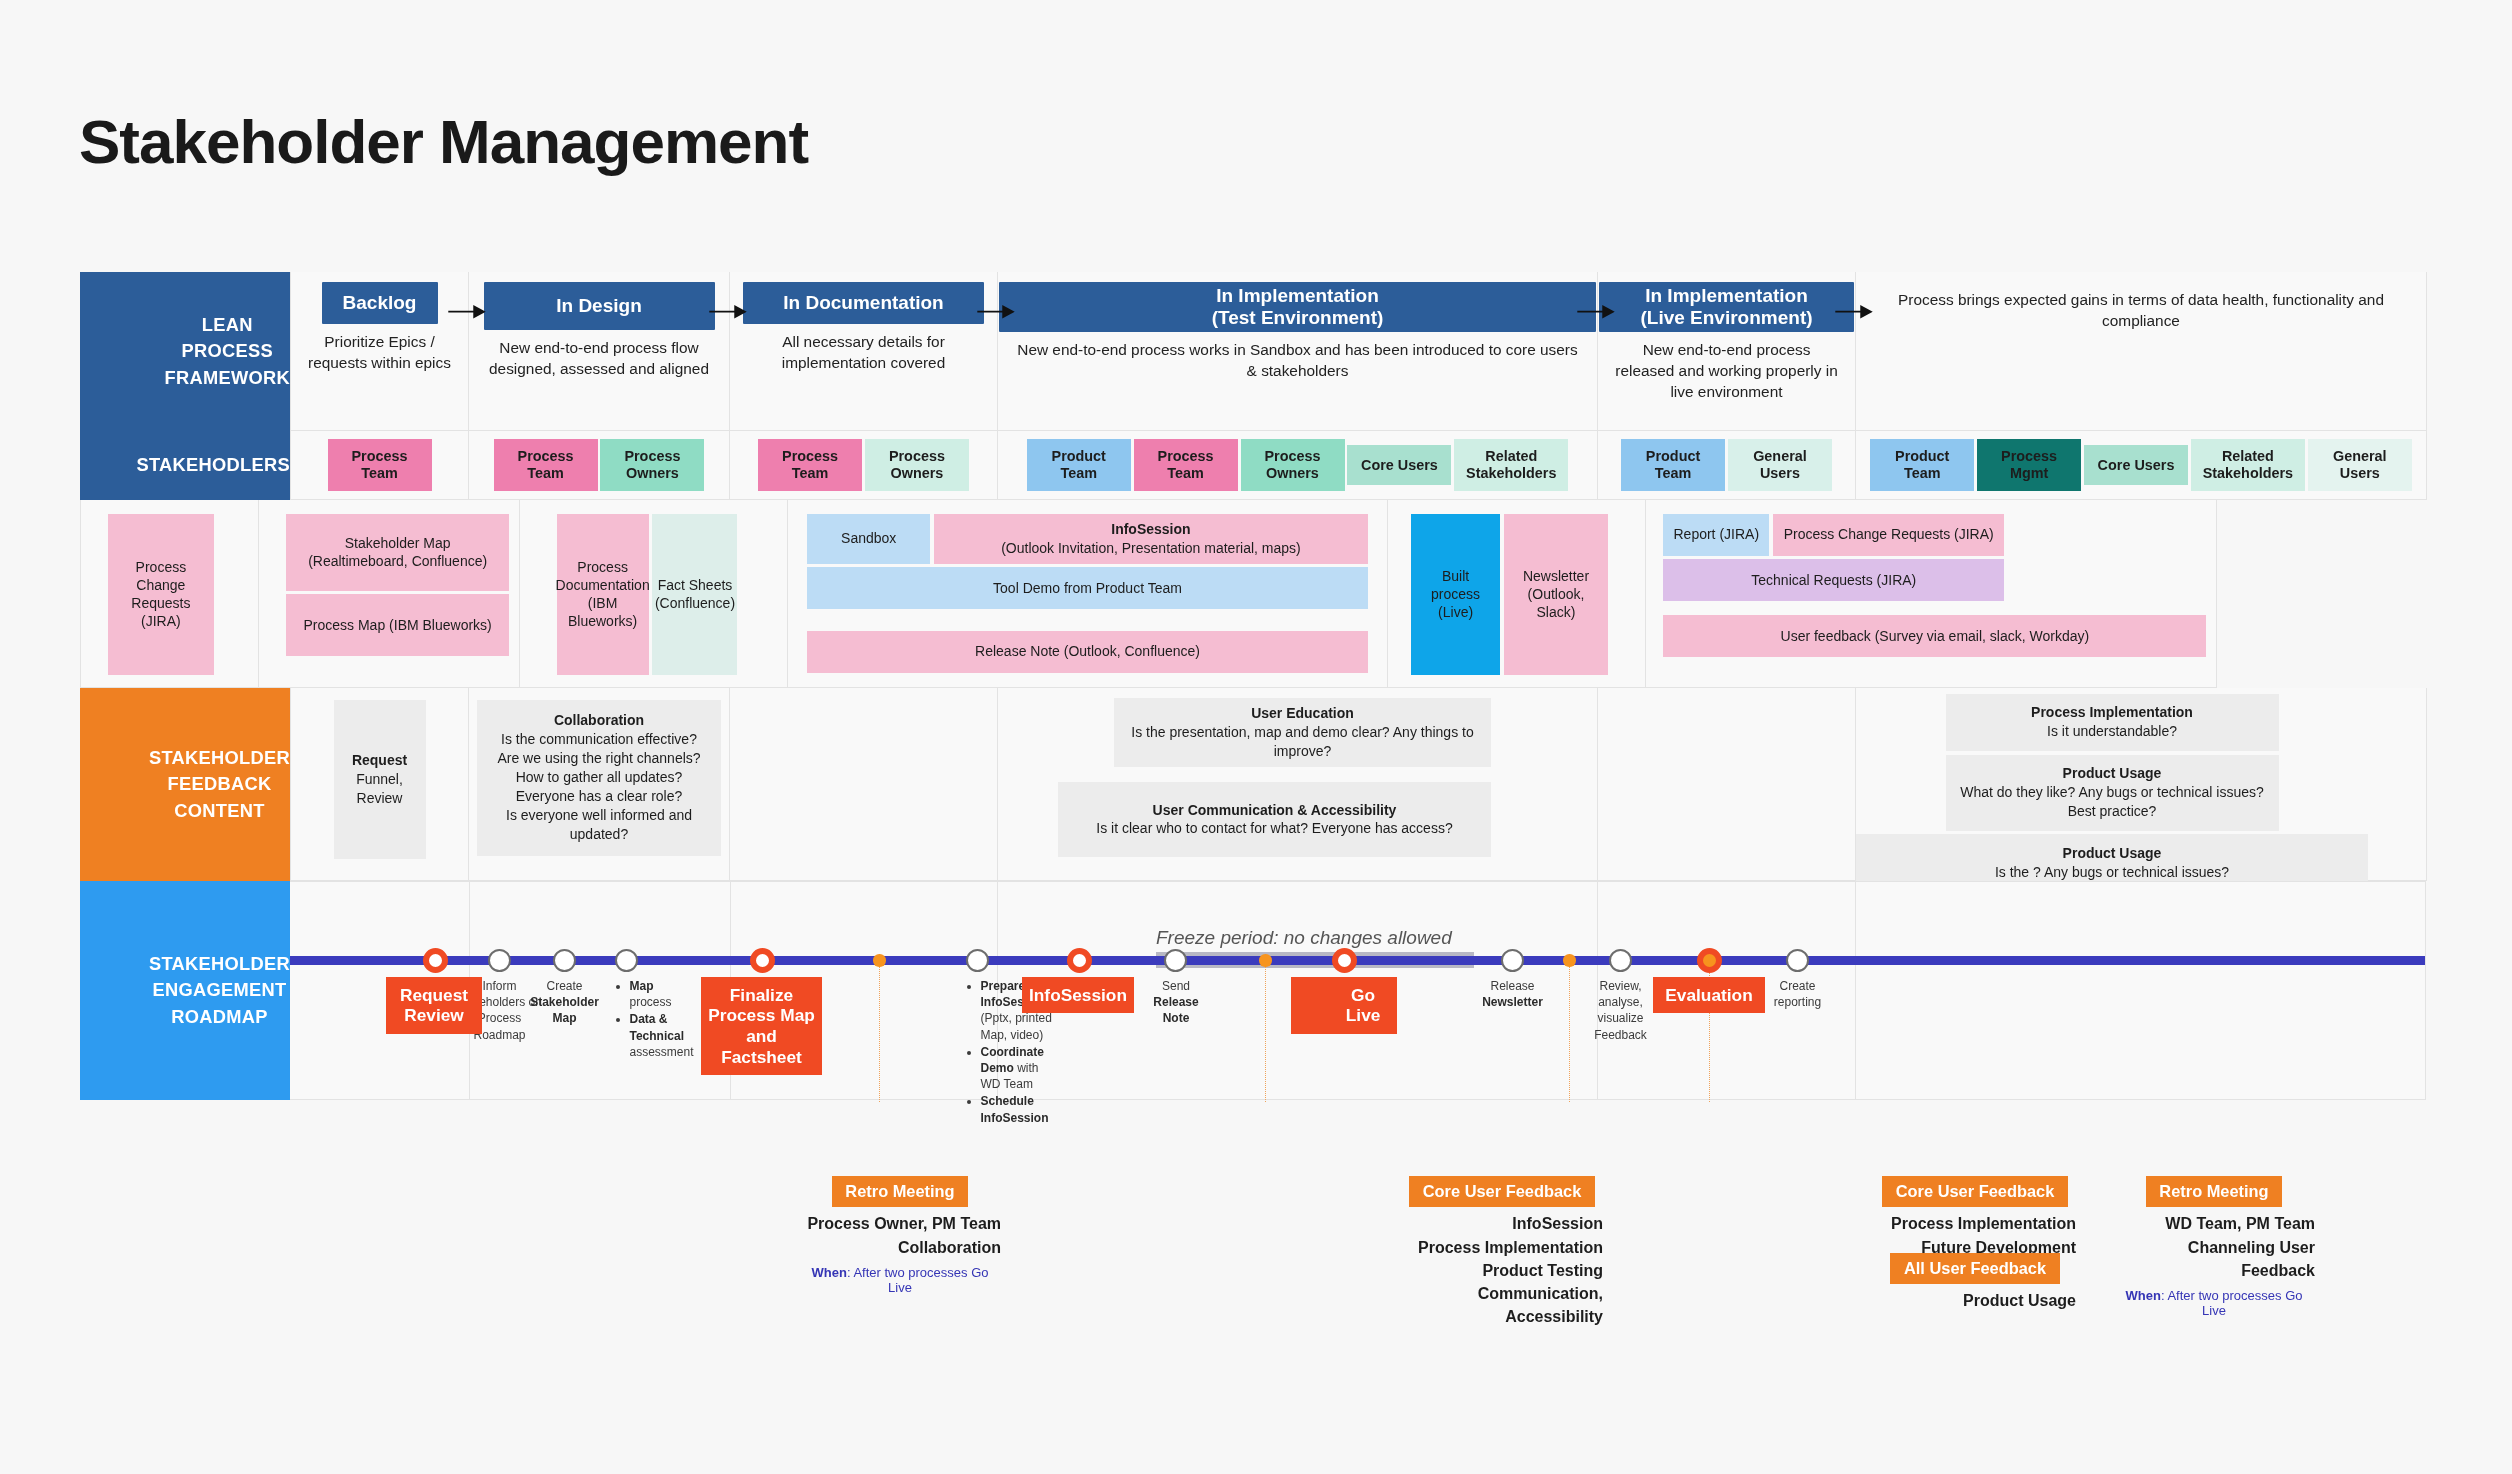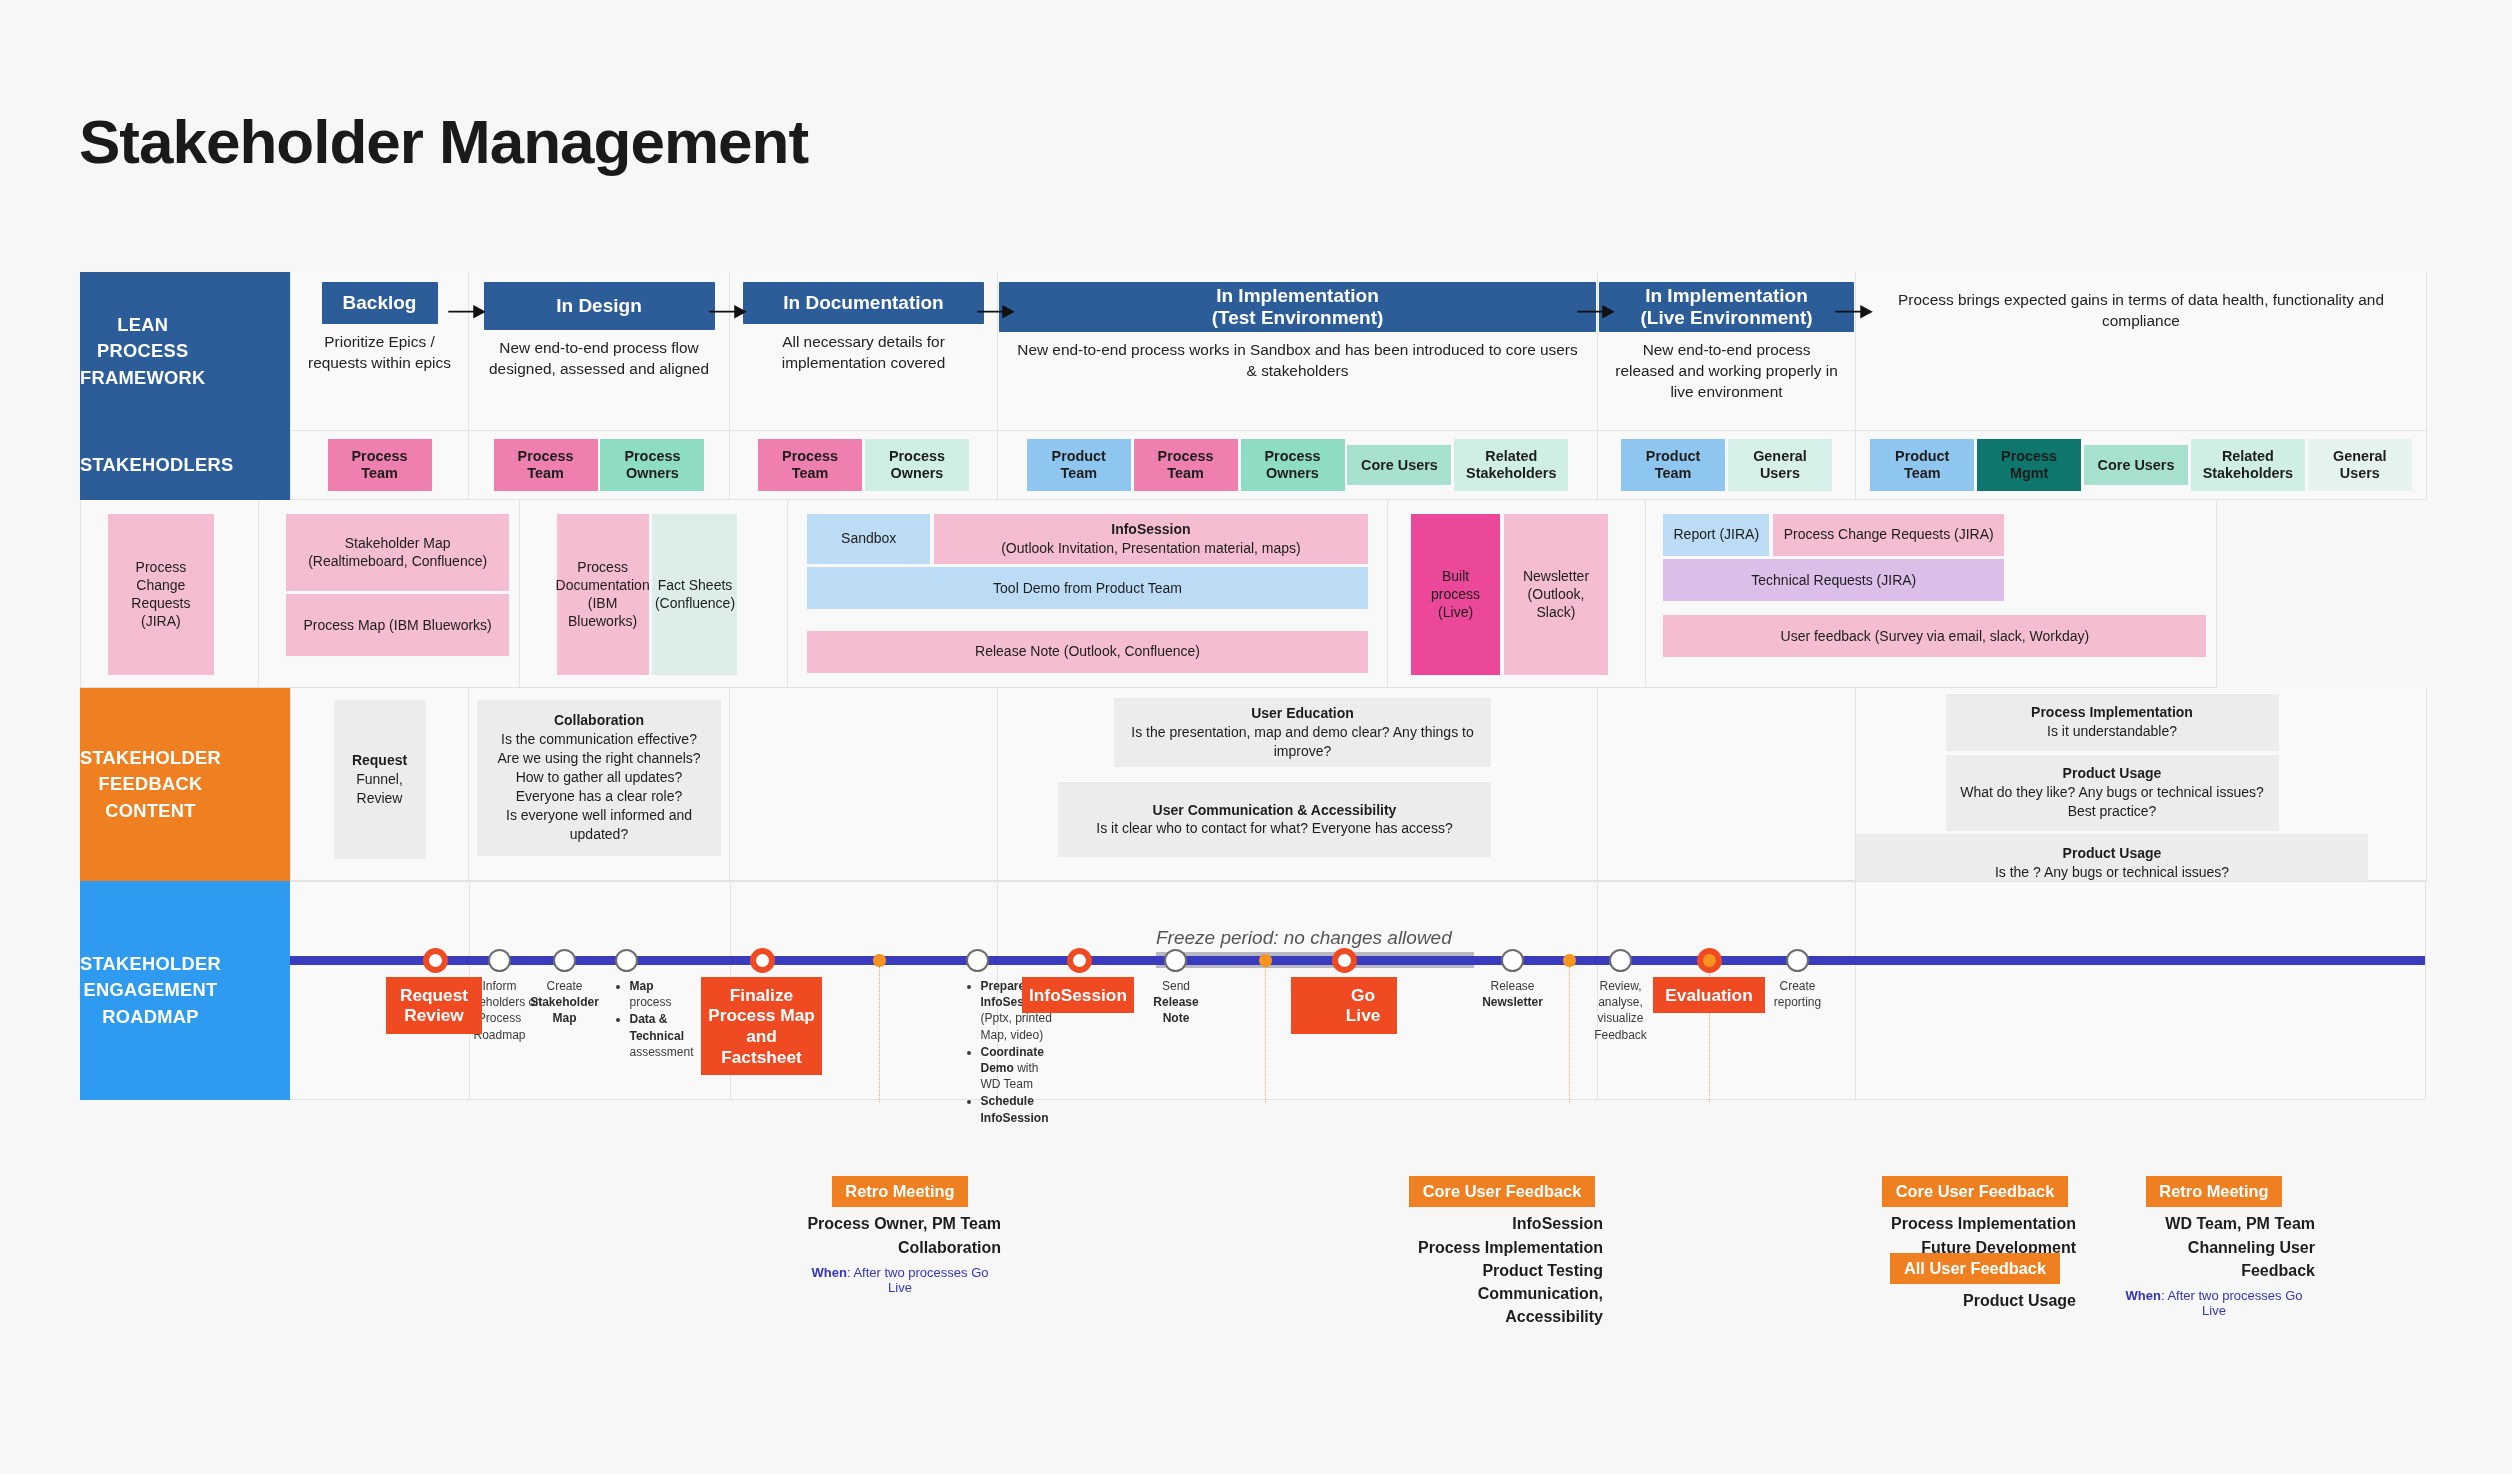--- a/index.html
+++ b/index.html
@@ -15,21 +15,21 @@
     position: absolute; left: 79px; top: 106px;
     font-size: 62px; font-weight: bold; letter-spacing: -1px; color: #1a1a1a;
   }
   #grid {
     position: absolute; left: 80px; top: 272px;
     width: 2346px;
   }
   .row { display: flex; width: 100%; align-items: stretch; }
   .rowlabel {
     width: 210px; flex: 0 0 210px;
-    display: flex; align-items: center; justify-content: flex-start; text-align: center;
+    display: flex; align-items: center; justify-content: flex-end; text-align: center;
     color: #fff; font-weight: bold; font-size: 18.3px; line-height: 1.45;
     letter-spacing: 0.3px;
   }
   .cols { display: flex; flex: 1 1 auto; }
   .col { border-right: 1px solid #e3e3e3; border-bottom: 1px solid #e3e3e3; background:#f9f9f9; position: relative; }
   .col:first-child { border-left: 1px solid #e3e3e3; }
 
   
   #row-framework .rowlabel { background: #2c5d99; height: 159px; }
   #row-framework .col { height: 159px; padding-top: 9.6px; }
@@ -253,21 +253,21 @@
                 </div>
               </div>
               <div class="dbox" style="background:#bcdcf5;height:42px;">Tool Demo from Product Team</div>
               <div class="dbox" style="background:#f5bdd2;height:42px;margin-top:17.3px;">Release Note (Outlook, Confluence)</div>
             </div>
           </div>
         </div>
         <div class="col" style="width: 258px;">
           <div class="deliv-wrap">
             <div class="deliv-row" style="margin-left:13.5px;">
-              <div class="dbox" style="background:#ec4899;width:89px;height:161px;">Built process (Live)</div>
+              <div class="dbox" style="background:#0ea5e9;width:89px;height:161px;">Built process (Live)</div>
               <div class="dbox" style="background:#f5bdd2;width:104px;height:161px;">Newsletter (Outlook, Slack)</div>
             </div>
           </div>
         </div>
         <div class="col" style="width: 571px;">
           <div class="deliv-wrap">
             <div class="deliv-stack" style="margin-left:7.7px;">
               <div class="deliv-row">
                 <div class="dbox" style="background:#bcdcf5;width:106px;height:42px;">Report (JIRA)</div>
                 <div class="dbox" style="background:#f5bdd2;width:231px;height:42px;">Process Change Requests (JIRA)</div>

